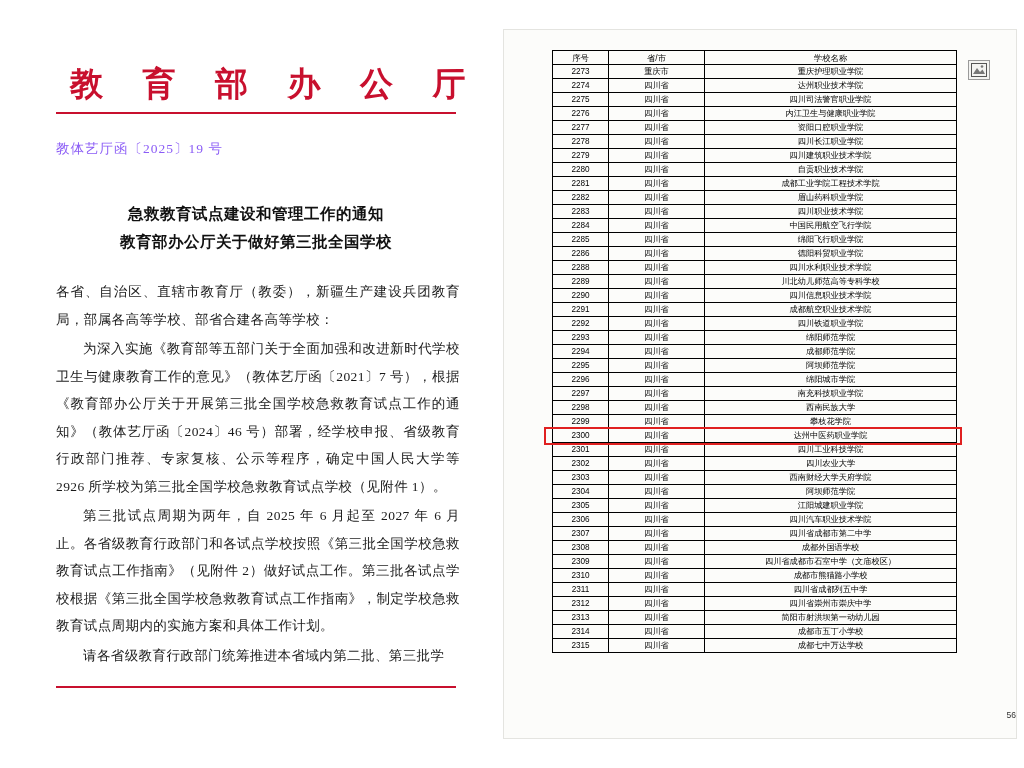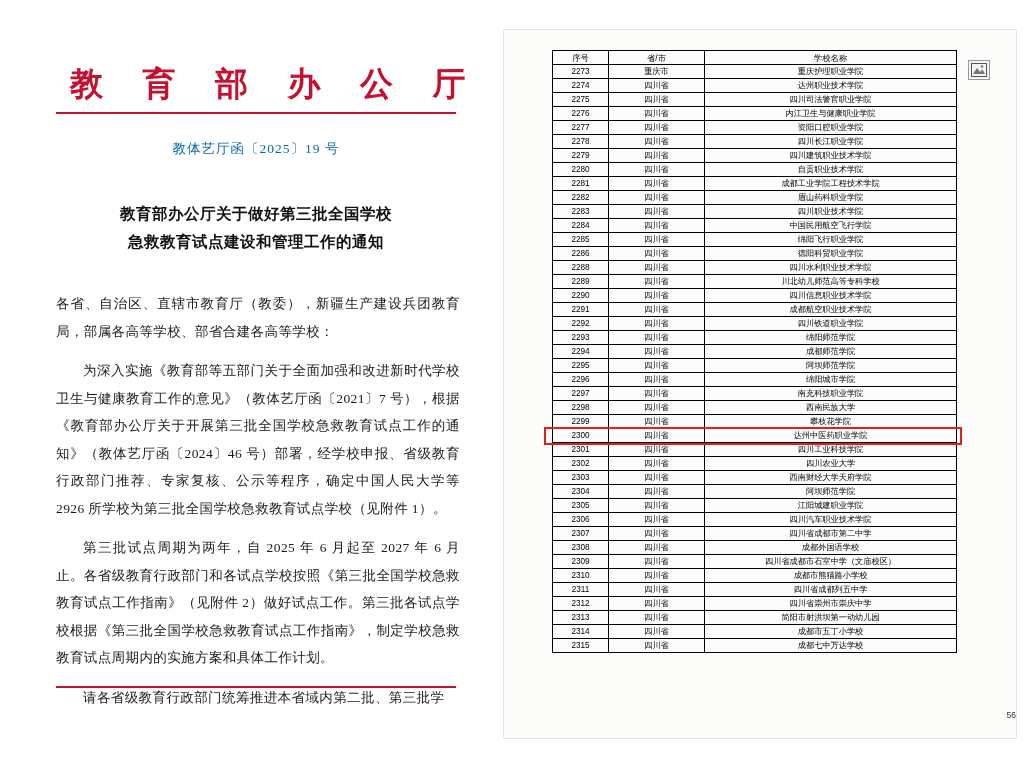--- a/index.html
+++ b/index.html
@@ -47,23 +47,23 @@
     top: 112px;
     width: 400px;
     height: 2px;
     background: #c8102e;
   }
   #doc-number {
     position: absolute;
     left: 56px;
     top: 140px;
     width: 400px;
-    text-align: center;
+    text-align: left;
     font-size: 13.5px;
-    color: #0369a1;
+    color: #8b5cf6;
     letter-spacing: 1px;
   }
   #doc-title {
     position: absolute;
     left: 56px;
     top: 200px;
     width: 400px;
     text-align: center;
     font-size: 15.5px;
     font-weight: bold;
@@ -76,21 +76,21 @@
     left: 56px;
     top: 278px;
     width: 404px;
     font-size: 13.5px;
     color: #1a1a1a;
     line-height: 27.5px;
     letter-spacing: 0.4px;
     text-align: justify;
   }
   #doc-body p {
-    margin: 12px 0 2px 0;
+    margin: 0 0 2px 0;
   }
   #doc-body p.indent {
     text-indent: 27px;
   }
   #bottom-rule {
     position: absolute;
     left: 56px;
     top: 686px;
     width: 400px;
     height: 2px;
@@ -184,22 +184,22 @@
 </head>
 <body>
 
 <div id="page">
 
   <div id="left-doc">
     <div id="doc-masthead">教 育 部 办 公 厅</div>
     <div id="masthead-rule"></div>
     <div id="doc-number">教体艺厅函〔2025〕19 号</div>
     <div id="doc-title">
+      <div>急救教育试点建设和管理工作的通知</div>
       <div>教育部办公厅关于做好第三批全国学校</div>
-      <div>急救教育试点建设和管理工作的通知</div>
     </div>
     <div id="doc-body">
       <p>各省、自治区、直辖市教育厅（教委），新疆生产建设兵团教育局，部属各高等学校、部省合建各高等学校：</p>
       <p class="indent">为深入实施《教育部等五部门关于全面加强和改进新时代学校卫生与健康教育工作的意见》（教体艺厅函〔2021〕7 号），根据《教育部办公厅关于开展第三批全国学校急救教育试点工作的通知》（教体艺厅函〔2024〕46 号）部署，经学校申报、省级教育行政部门推荐、专家复核、公示等程序，确定中国人民大学等 2926 所学校为第三批全国学校急救教育试点学校（见附件 1）。</p>
       <p class="indent">第三批试点周期为两年，自 2025 年 6 月起至 2027 年 6 月止。各省级教育行政部门和各试点学校按照《第三批全国学校急救教育试点工作指南》（见附件 2）做好试点工作。第三批各试点学校根据《第三批全国学校急救教育试点工作指南》，制定学校急救教育试点周期内的实施方案和具体工作计划。</p>
       <p class="indent">请各省级教育行政部门统筹推进本省域内第二批、第三批学</p>
     </div>
     <div id="bottom-rule"></div>
   </div>
 

